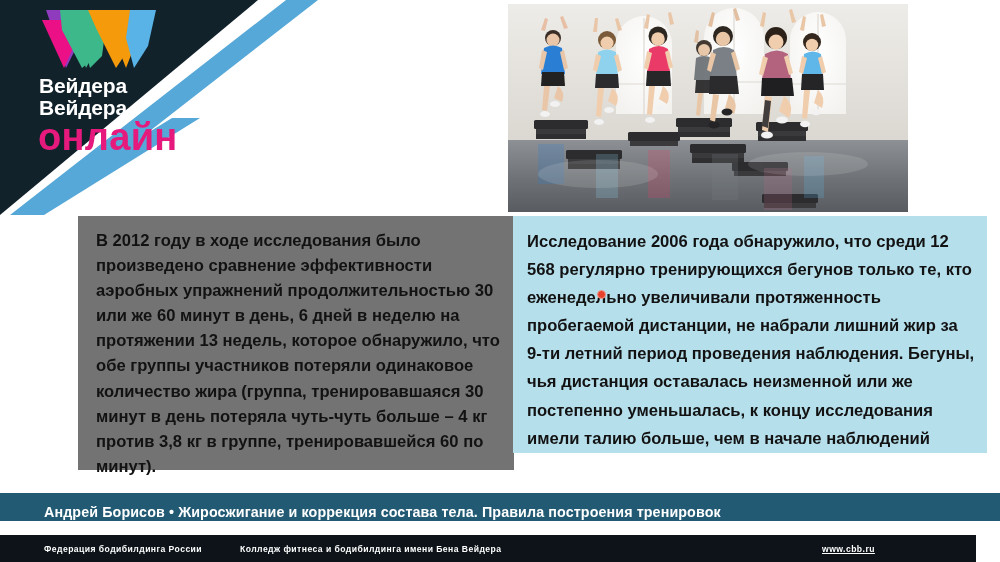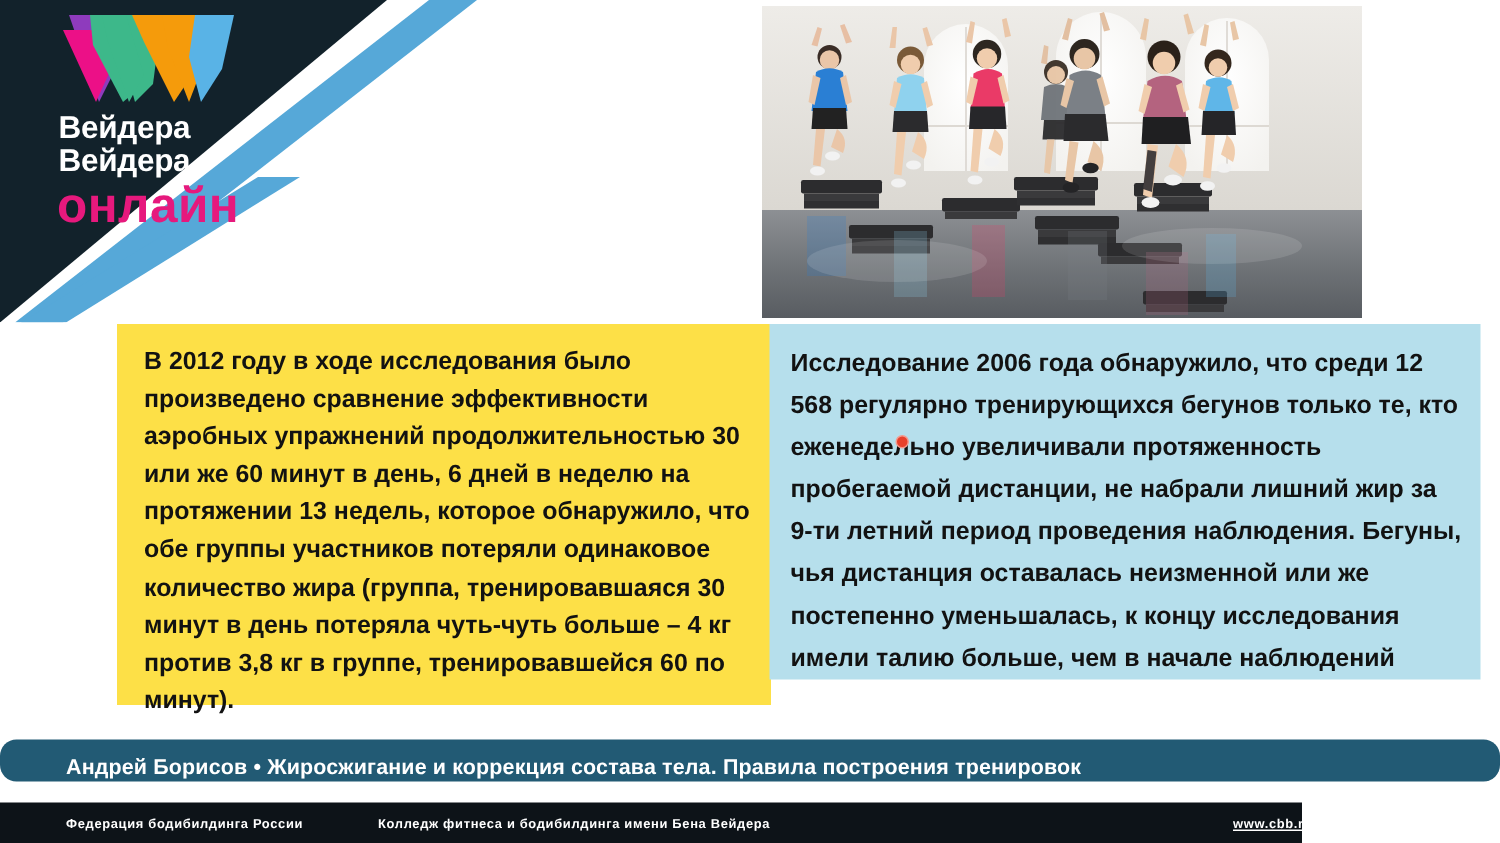--- a/index.html
+++ b/index.html
@@ -52,21 +52,21 @@
     font-size: 21px;
     line-height: 21px;
     letter-spacing: -0.2px;
     margin-left: 5px;
   }
   .logo-line1 { margin-top: 5px; }
   .logo-line2 { margin-top: 1px; }
   .logo-line3 {
     color: #e6197d;
     font-weight: 700;
-    font-size: 33px;
+    font-size: 38px;
     line-height: 34px;
     letter-spacing: 0.3px;
     margin-left: 4px;
     margin-top: 2px;
   }
 
   
   .photo {
     position: absolute; left: 508px; top: 4px;
     width: 400px; height: 208px;
@@ -78,21 +78,21 @@
   
   .box {
     position: absolute;
     z-index: 5;
     font-weight: 700;
     color: #121212;
   }
   .box-left {
     left: 78px; top: 216px;
     width: 436px; height: 254px;
-    background: #fde047;
+    background: #737373;
     padding: 12px 10px 8px 18px;
     font-size: 16.6px;
     line-height: 25.1px;
   }
   .box-right {
     left: 513px; top: 216px;
     width: 474px; height: 237px;
     background: #b6dfec;
     padding: 12px 10px 8px 14px;
     font-size: 16.6px;
@@ -109,47 +109,46 @@
     border: 1px solid #f49a8e;
     z-index: 9;
   }
 
   
   .footer-main {
     position: absolute; left: 0; top: 493px;
     width: 1000px; height: 28px;
     background: #225a74;
     z-index: 7;
-    border-radius: 11px;
   }
   .footer-main-text {
     position: absolute; left: 44px; top: 11px;
     color: #ffffff;
     font-size: 14.3px;
     font-weight: 700;
     letter-spacing: 0.1px;
     white-space: nowrap;
   }
   .footer-sub {
     position: absolute; left: 0; top: 535px;
-    width: 868px; height: 27px;
+    width: 976px; height: 27px;
     background: #0d1318;
     z-index: 7;
   }
   .footer-sub span {
     position: absolute;
     color: #ffffff;
     font-size: 8.6px;
     font-weight: 700;
     letter-spacing: 0.45px;
     white-space: nowrap;
     top: 9px;
   }
   .fs-left  { left: 44px; }
-  .fs-mid   { left: 252px; }
+  .fs-mid   { left: 240px; }
   .fs-right { left: 786px; text-decoration: underline; font-size: 12.4px; top: 7px; letter-spacing: 0.2px; margin-left: 36px; }
 </style>
 </head>
 <body>
 
 <div id="slide">
 
   <div class="stripe stripe-a"></div>
   <div class="stripe stripe-b"></div>
 

